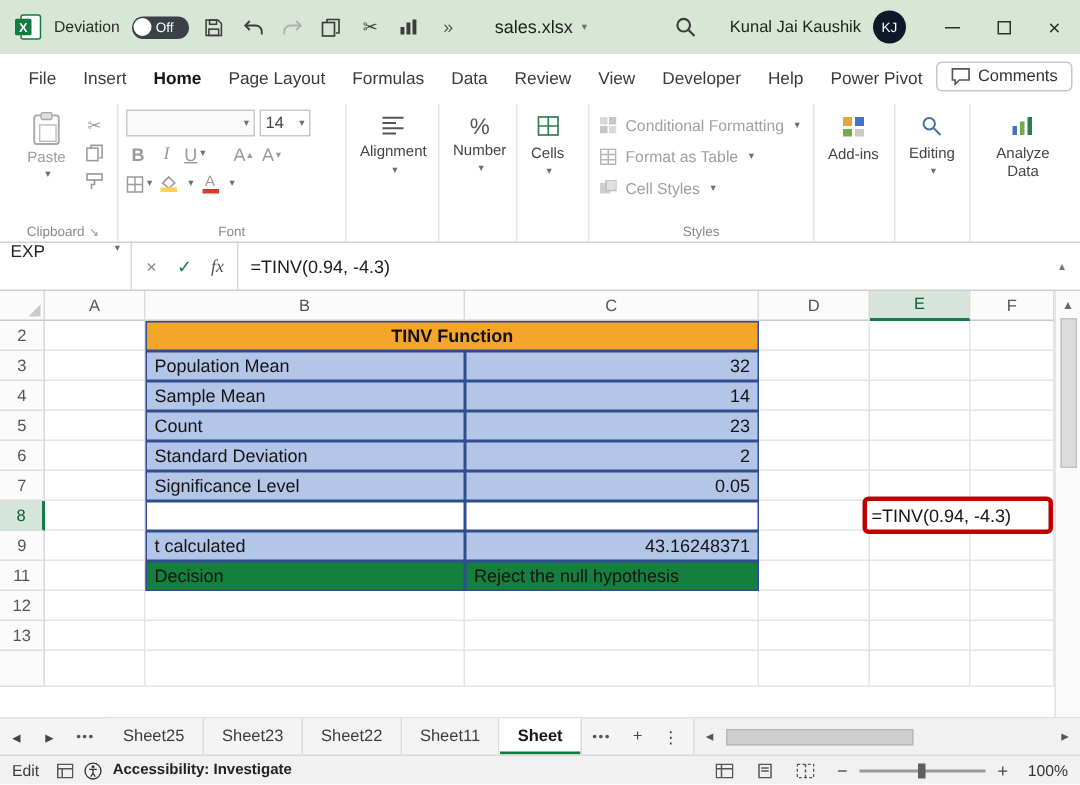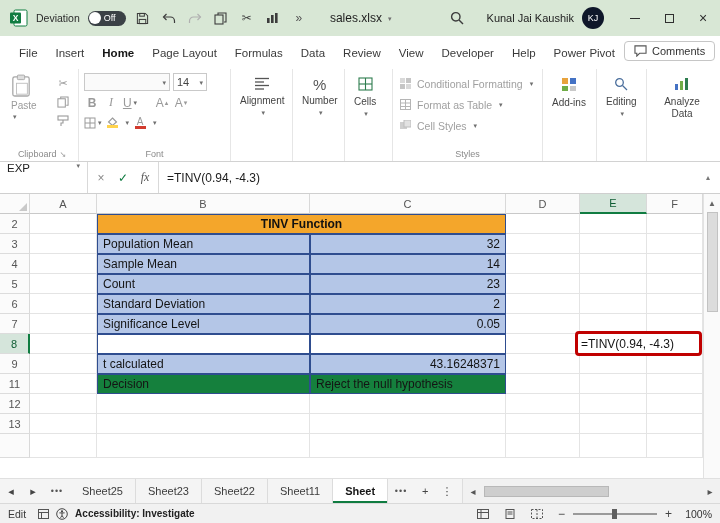--- a/index.html
+++ b/index.html
@@ -32,21 +32,21 @@
   .menu-item{padding:17px 9px;display:flex;align-items:center;font-size:11.5px;color:#3a3a3a;cursor:pointer;white-space:nowrap}
   .menu-item.active{font-weight:700;color:#161616;box-shadow:inset 0 -3px 0 #107C41}
   .menu-right{margin-left:auto;display:flex;align-items:center;gap:8px}
   .comments-btn{display:flex;align-items:center;gap:5px;border:1px solid #c6c6c6;border-radius:4px;padding:3px 9px;background:#fff;font-size:11px;color:#333;font-family:inherit;cursor:pointer}
 
   
   .ribbon{height:96px;background:#fff;border-bottom:1px solid #d2d2d2;display:flex;padding:3px 2px 0 6px;flex:none}
   .rgroup{position:relative;border-right:1px solid #e6e6e6;padding:2px 5px 15px 5px;display:flex;flex:none}
   .rlabel{position:absolute;left:0;right:0;bottom:2px;text-align:center;font-size:9px;color:#8a8a8a;display:flex;align-items:center;justify-content:center;gap:3px}
   .launcher{font-size:8px;color:#9a9a9a}
-  .paste-btn{display:flex;flex-direction:column;width:40px;gap:2px;padding-top:3px;cursor:pointer}
+  .paste-btn{display:flex;flex-direction:column;align-items:center;width:40px;gap:2px;padding-top:3px;cursor:pointer}
   .pb-label{font-size:10px;color:#9a9a9a}
   .clip-mini{display:flex;flex-direction:column;gap:5px;padding:5px 2px 0 4px}
   .mini-icon{width:16px;height:14px;display:flex;align-items:center;justify-content:center;font-size:11px;color:#9a9a9a}
   .fcol{display:flex;flex-direction:column;gap:3px;padding-top:2px}
   .frow{display:flex;align-items:center;gap:3px}
   .fname-box{width:86px;height:18px;border:1px solid #c9c9c9;background:#fafafa;display:flex;align-items:center;justify-content:flex-end;padding:0 3px}
   .fsize-box{width:34px;height:18px;border:1px solid #c9c9c9;background:#fff;display:flex;align-items:center;justify-content:space-between;padding:0 3px;font-size:11px;color:#444}
   .fbtn{min-width:16px;height:17px;display:inline-flex;align-items:center;justify-content:center;font-size:12px;color:#9a9a9a;cursor:pointer}
   .fbtn .tiny{font-size:7px;margin-left:1px;color:#9a9a9a}
   .fbtn.b{font-weight:bold}

